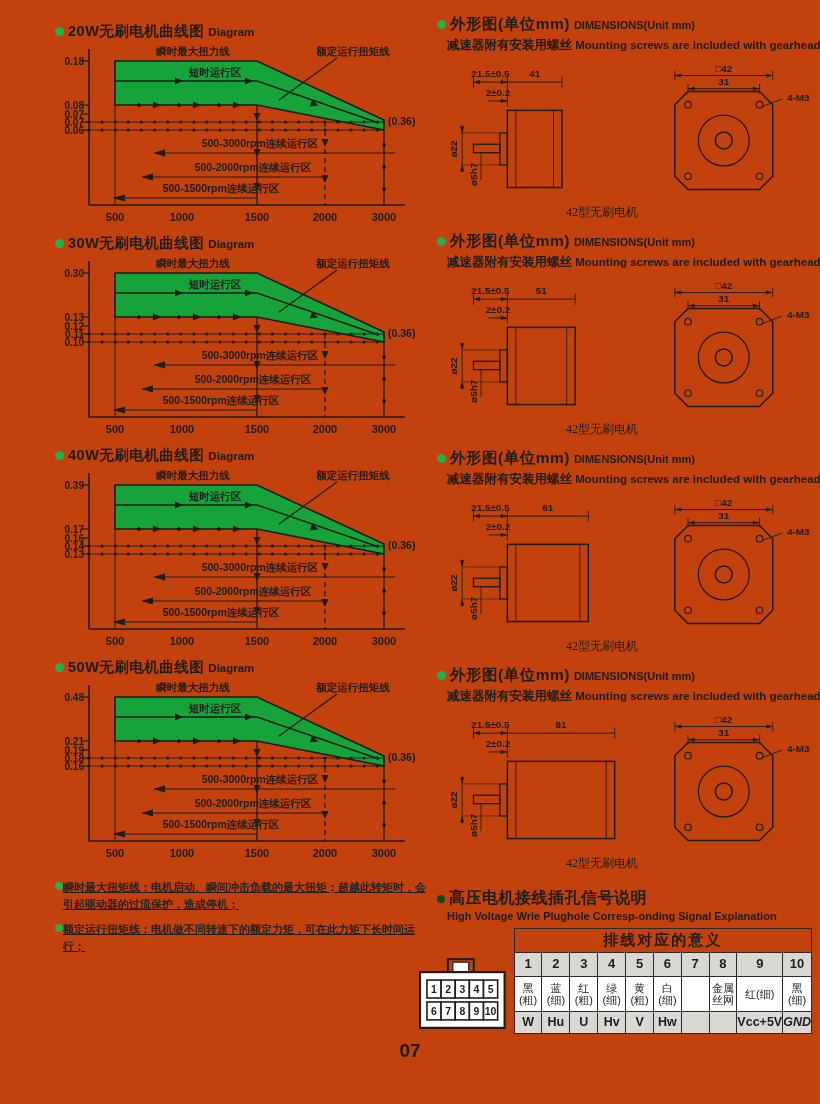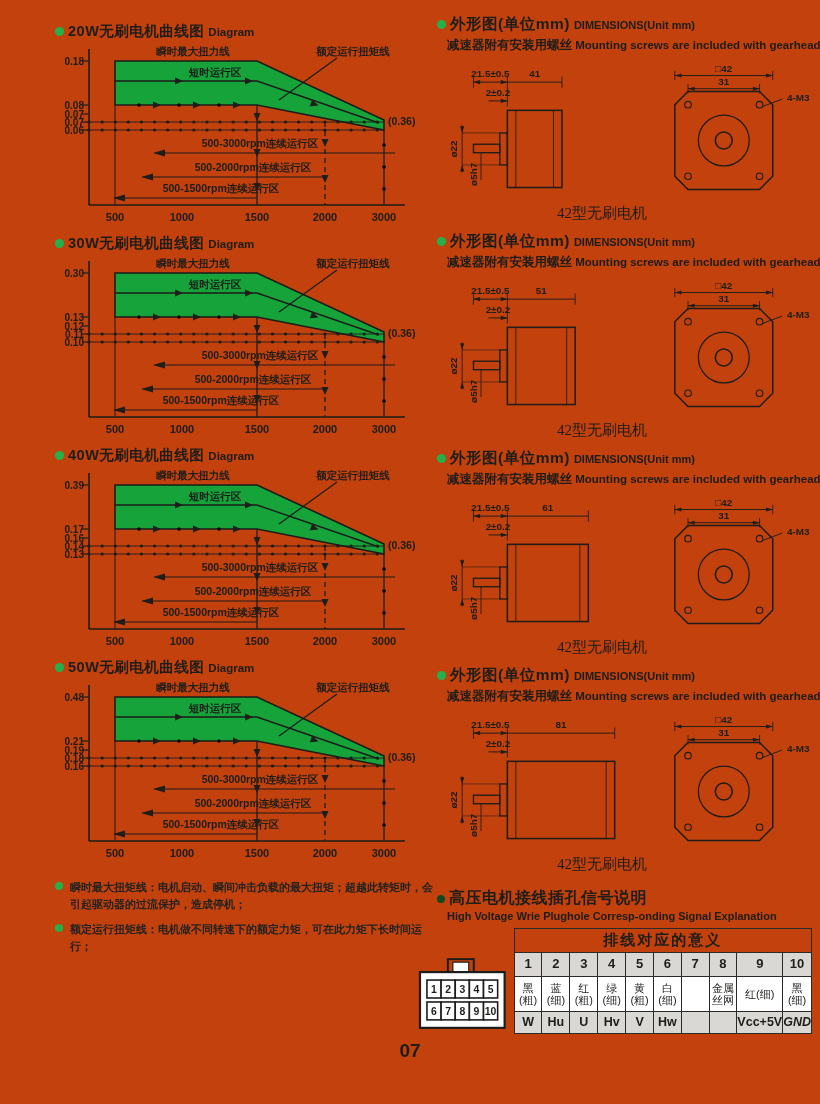--- a/index.html
+++ b/index.html
@@ -14,23 +14,23 @@
   .chart-block{margin-bottom:5px;}
   .chart-svg{display:block;margin-top:2px;}
   svg text{fill:#1d1d1b;font-family:"Liberation Sans","DejaVu Sans",sans-serif;}
   .ln{stroke:#1d1d1b;fill:none;}
   .tri{fill:#1d1d1b;stroke:none;}
   .dim-block{height:213px;margin-bottom:4px;}
   .dim-sub{font-size:11.5px;font-weight:bold;margin:2px 0 0 10px;white-space:nowrap;}
   .dim-sub .cn{font-size:12.5px;}
   .draw-row{display:flex;gap:26px;margin:8px 0 0 12px;align-items:flex-start;}
   .dim-caption{width:330px;text-align:center;font-family:"Liberation Serif","DejaVu Serif",serif;
-               font-size:15px;margin-top:2px;}
+               font-size:12px;margin-top:2px;}
   .notes{margin-top:14px;width:380px;}
-  .note{display:flex;gap:7px;margin-bottom:9px;}
+  .note{display:flex;margin-bottom:9px;text-decoration:underline;}
   .note .gdot{margin-top:3px;width:8px;height:8px;align-self:flex-start;}
   .note-text{font-size:11px;font-weight:bold;line-height:1.5;color:#222;}
   .wiring{margin-top:10px;}
   .wiring .gdot{background:#11491f;width:8px;height:8px;}
   .w-title{font-size:16px;}
   .w-sub{font-size:11px;font-weight:bold;margin:1px 0 6px 10px;}
   .w-row{display:flex;gap:4px;align-items:flex-end;margin-left:-22px;}
   .wtable{border-collapse:collapse;table-layout:fixed;}
   .wtable td{border:1.6px solid #2a2a28;text-align:center;vertical-align:middle;
              width:27px;padding:0;font-size:11px;line-height:1.1;}

